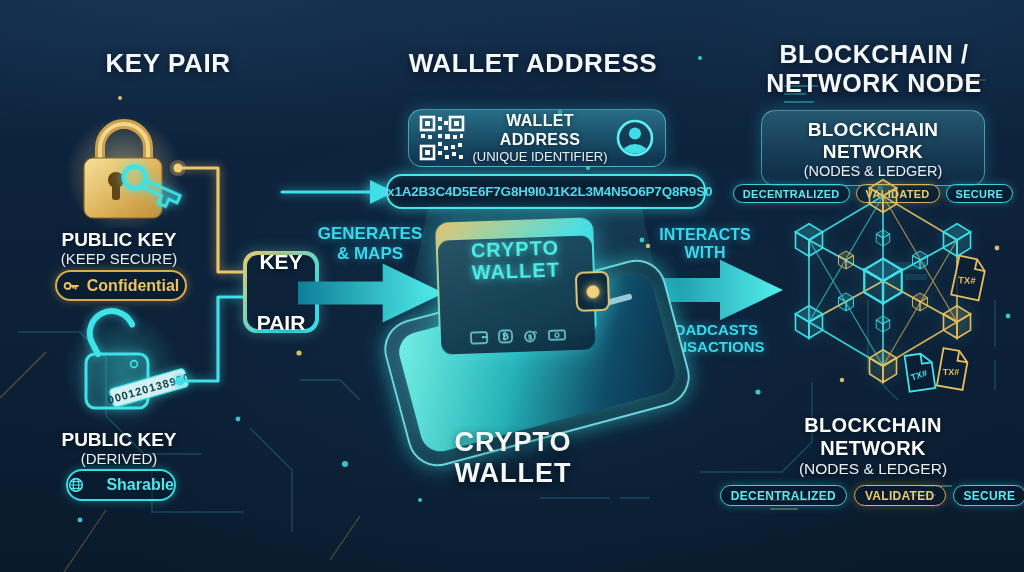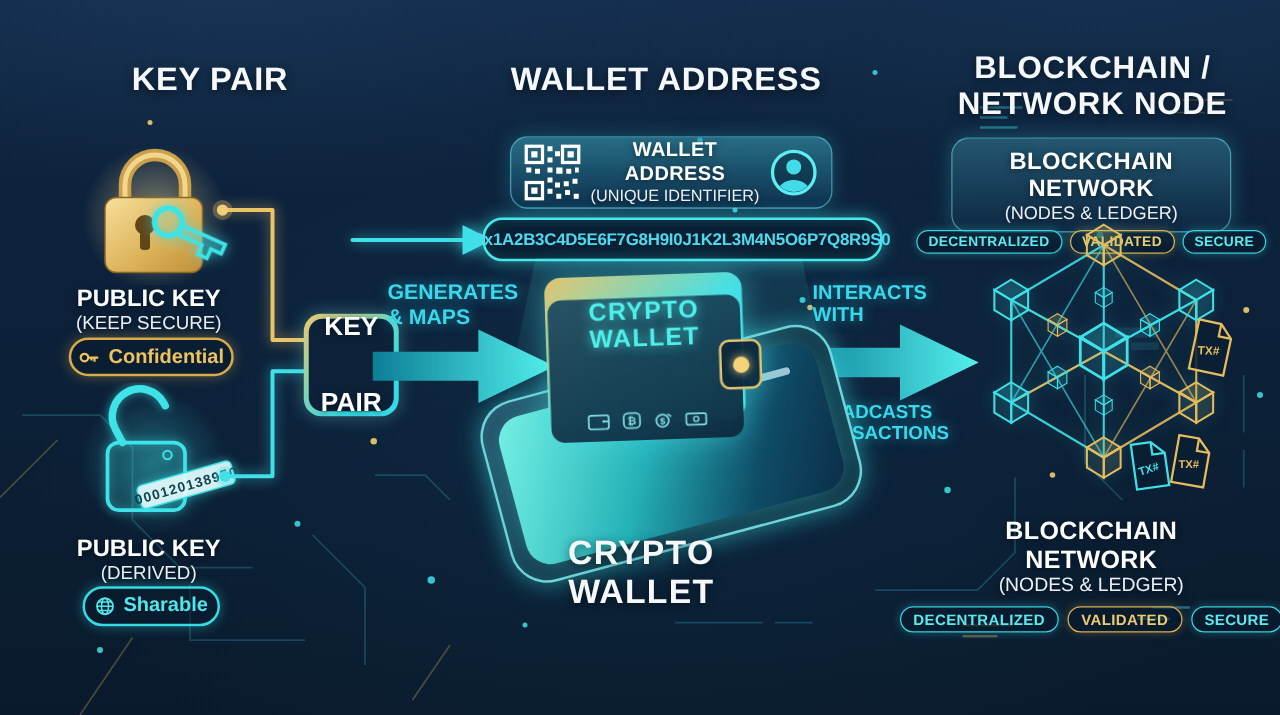--- a/index.html
+++ b/index.html
@@ -8,29 +8,29 @@
     background:
       radial-gradient(900px 300px at 18% -5%, rgba(46,90,130,.35), rgba(0,0,0,0) 60%),
       radial-gradient(900px 300px at 85% -5%, rgba(40,84,120,.30), rgba(0,0,0,0) 60%),
       radial-gradient(700px 420px at 50% 65%, rgba(20,60,92,.25), rgba(0,0,0,0) 70%),
       linear-gradient(180deg,#0e2440 0%,#0c2138 50%,#0a1a2c 100%);
     color:#f4f8fb;}
   .abs{position:absolute;}
   .h1{font-weight:bold;color:#f4f8fb;text-align:center;letter-spacing:.6px;text-shadow:0 2px 8px rgba(0,0,0,.55);}
   .sublab{font-weight:bold;color:#fbfdff;text-align:center;text-shadow:0 1px 5px rgba(0,0,0,.5);}
   .paren{font-weight:normal;color:#e9f1f7;text-align:center;text-shadow:0 1px 4px rgba(0,0,0,.5);}
-  .flowlab{color:#38d9ec;font-weight:bold;line-height:1.15;text-shadow:0 0 10px rgba(53,216,234,.55);}
+  .flowlab{color:#38d9ec;font-weight:bold;text-align:center;line-height:1.15;text-shadow:0 0 10px rgba(53,216,234,.55);}
   .pill{border:1.5px solid;border-radius:13px;font-weight:bold;background:rgba(8,26,44,.55);
         display:flex;align-items:center;justify-content:center;letter-spacing:.3px;}
   .pill.teal{border-color:#38d3de;color:#5ceaee;box-shadow:0 0 8px rgba(56,211,222,.35);}
   .pill.gold{border-color:#d9b254;color:#eccb72;box-shadow:0 0 8px rgba(217,178,84,.3);}
   .bigbadge{border:2px solid;border-radius:16px;display:flex;align-items:center;justify-content:center;gap:7px;
         background:rgba(8,26,44,.5);font-weight:bold;}
   .bigbadge.gold{border-color:#d9ab4a;color:#edc35f;box-shadow:0 0 10px rgba(217,171,74,.4);}
-  .bigbadge.teal{border-color:#35dce4;color:#4fe7ea;box-shadow:0 0 10px rgba(53,220,228,.4);}
+  .bigbadge.teal{border-color:#35dce4;color:#4fe7ea;box-shadow:0 0 10px rgba(53,220,228,.4);justify-content:space-between;}
   .arrow{background:linear-gradient(90deg,#0c7e97,#53f0ec);
         clip-path:polygon(0 32%,58% 32%,58% 4%,100% 50%,58% 96%,58% 68%,0 68%);
         filter:drop-shadow(0 0 10px rgba(60,235,235,.55));}
   .panel{border-radius:14px;border:1px solid rgba(110,225,240,.55);
         background:linear-gradient(180deg,rgba(72,168,190,.38),rgba(18,58,88,.28));
         box-shadow:0 0 16px rgba(60,200,220,.28);}
   .addr{border:2px solid #49e6ea;border-radius:16px;background:#0a1f33;
         box-shadow:0 0 14px rgba(57,230,234,.55), inset 0 0 10px rgba(57,230,234,.18);
         color:#4fd9ec;font-weight:bold;display:flex;align-items:center;justify-content:center;white-space:nowrap;}
 </style>

